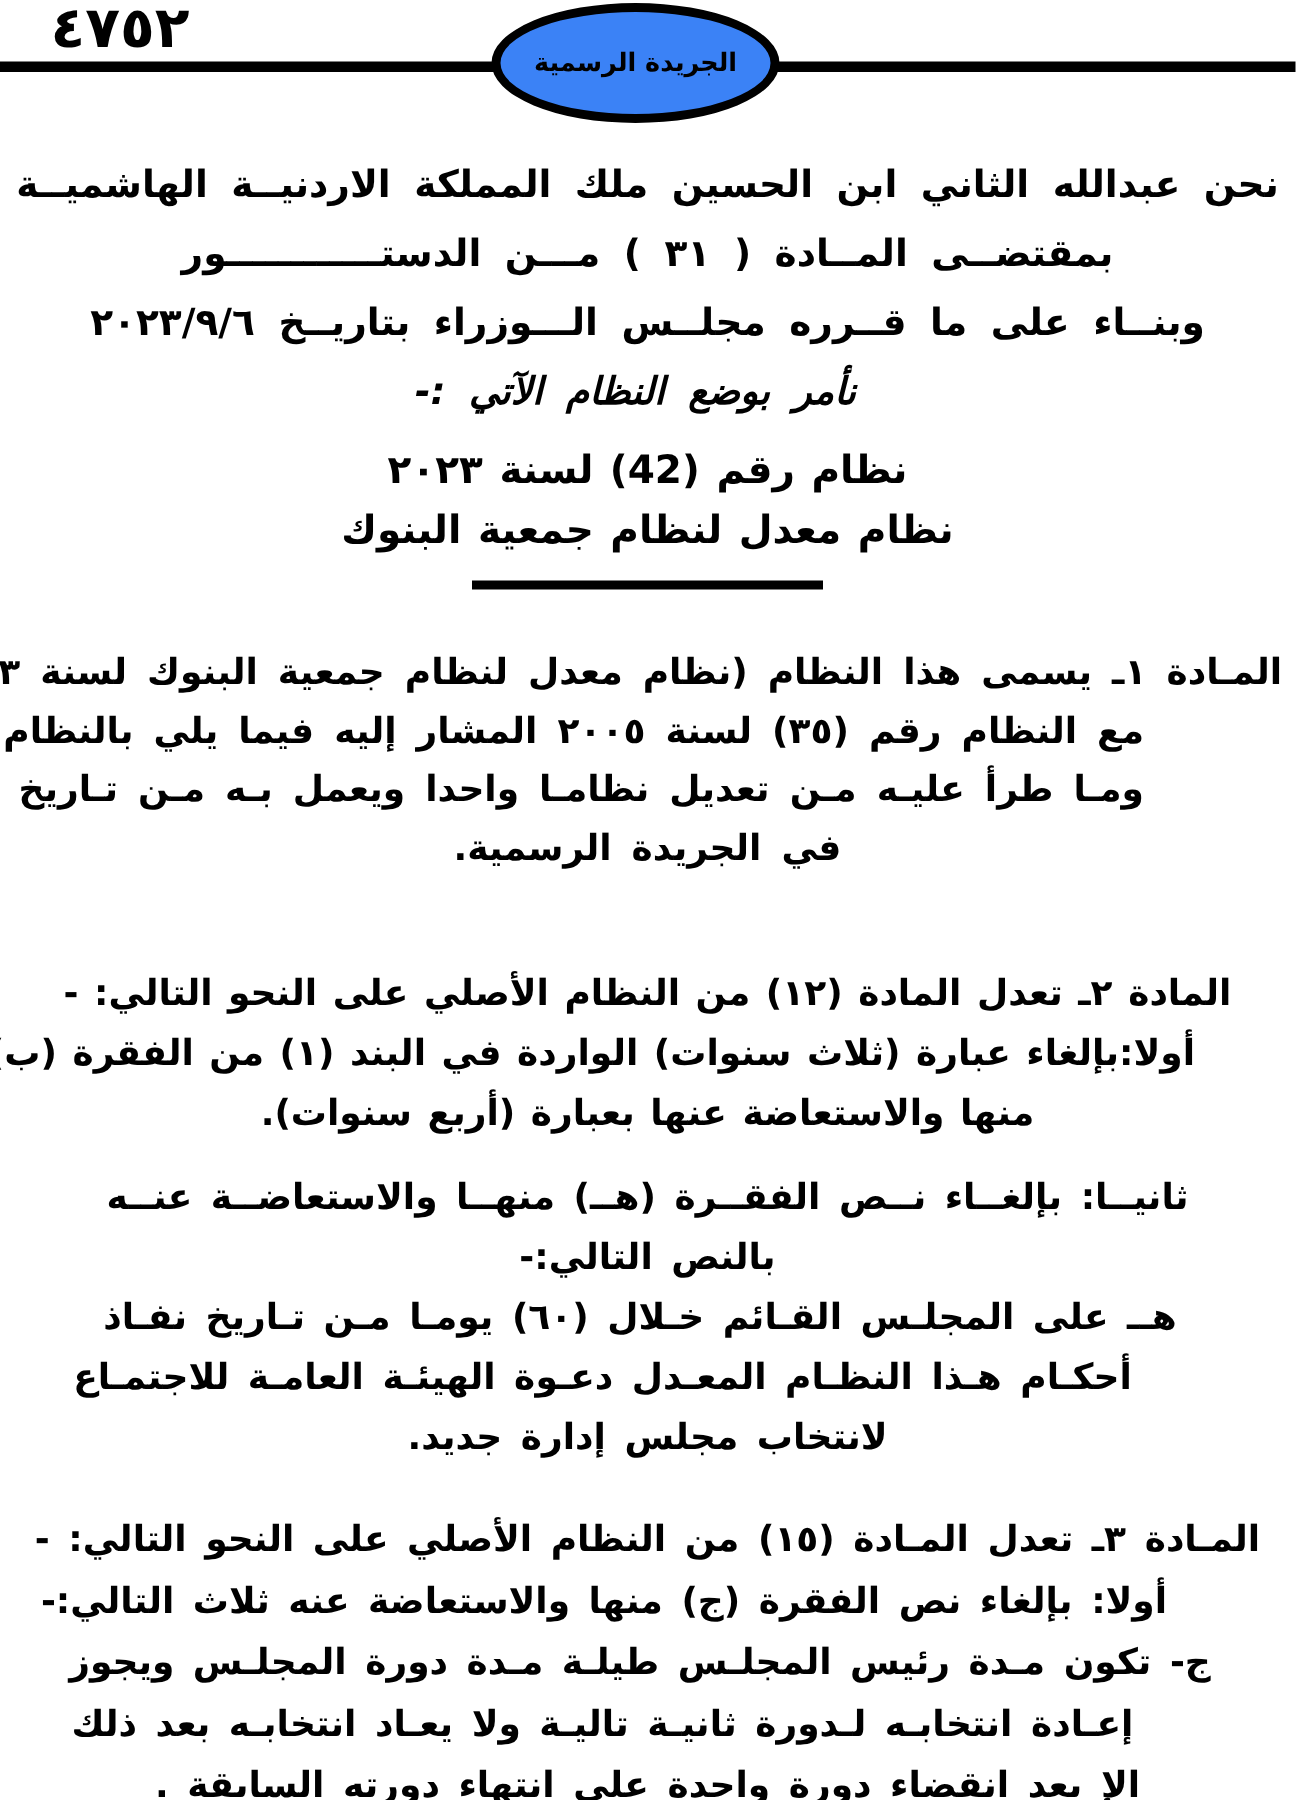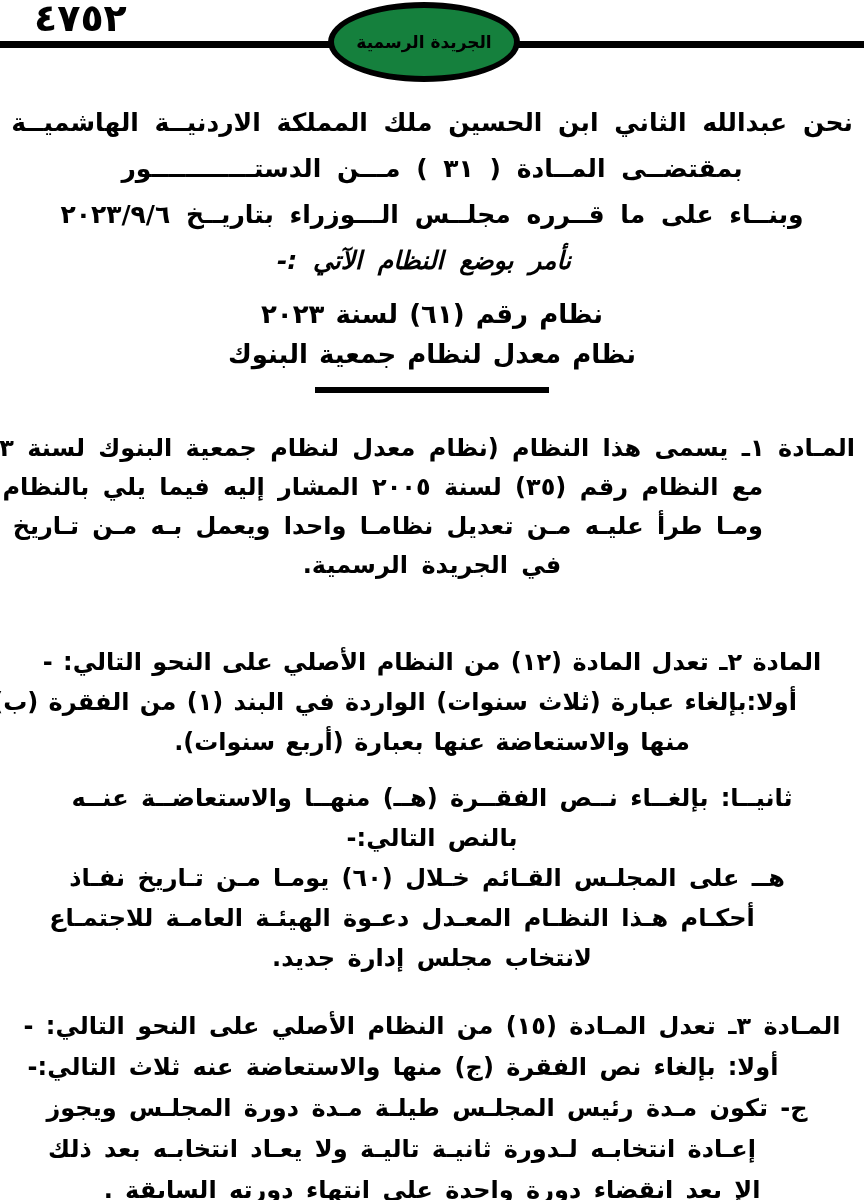--- a/index.html
+++ b/index.html
@@ -12,21 +12,21 @@
 
   
   .hdr{position:relative;height:92px;}
   .pgnum{
     position:absolute;top:-4px;left:34px;
     font-size:38px;font-weight:bold;letter-spacing:2px;
   }
   .rule{position:absolute;top:41px;left:0;width:864px;height:7px;background:#000;}
   .oval{
     position:absolute;top:2px;left:328px;width:180px;height:68px;
-    border:6px solid #000;border-radius:50%;background:#15803d;
+    border:6px solid #000;border-radius:50%;background:#3b82f6;
     display:flex;align-items:center;justify-content:center;z-index:2;
   }
   .oval-txt{font-size:17px;font-weight:bold;}
 
   
   .doc{padding:0 9px;font-weight:bold;}
   .line{
     margin:0;font-size:24px;line-height:40px;
     white-space:nowrap;text-align:center;word-spacing:2px;
   }
@@ -70,21 +70,21 @@
   <main class="doc">
 
     <section class="preamble">
       <p class="line">نحن عبدالله الثاني ابن الحسين ملك المملكة الاردنيــة الهاشميــة</p>
       <p class="line">بمقتضــى المــادة ( ٣١ ) مـــن الدستــــــــــــور</p>
       <p class="line">وبنــاء على ما قــرره مجلــس الـــوزراء بتاريــخ ٢٠٢٣/٩/٦</p>
       <p class="line ind-sm">نأمر بوضع النظام الآتي :-</p>
     </section>
 
     <section class="title-block">
-      <p class="line center">نظام رقم (٦١) لسنة ٢٠٢٣</p>
+      <p class="line center">نظام رقم (42) لسنة ٢٠٢٣</p>
       <p class="line center">نظام معدل لنظام جمعية البنوك</p>
       <div class="sep"></div>
     </section>
 
     <section class="article a1">
       <p class="line">المـادة ١ـ يسمى هذا النظام (نظام معدل لنظام جمعية البنوك لسنة ٢٠٢٣) ويقرأ</p>
       <p class="line ind-cont">مع النظام رقم (٣٥) لسنة ٢٠٠٥ المشار إليه فيما يلي بالنظام الأصلي</p>
       <p class="line ind-cont">ومـا طرأ عليـه مـن تعديل نظامـا واحدا ويعمل بـه مـن تـاريخ نشـره</p>
       <p class="line center">في الجريدة الرسمية.</p>
     </section>

